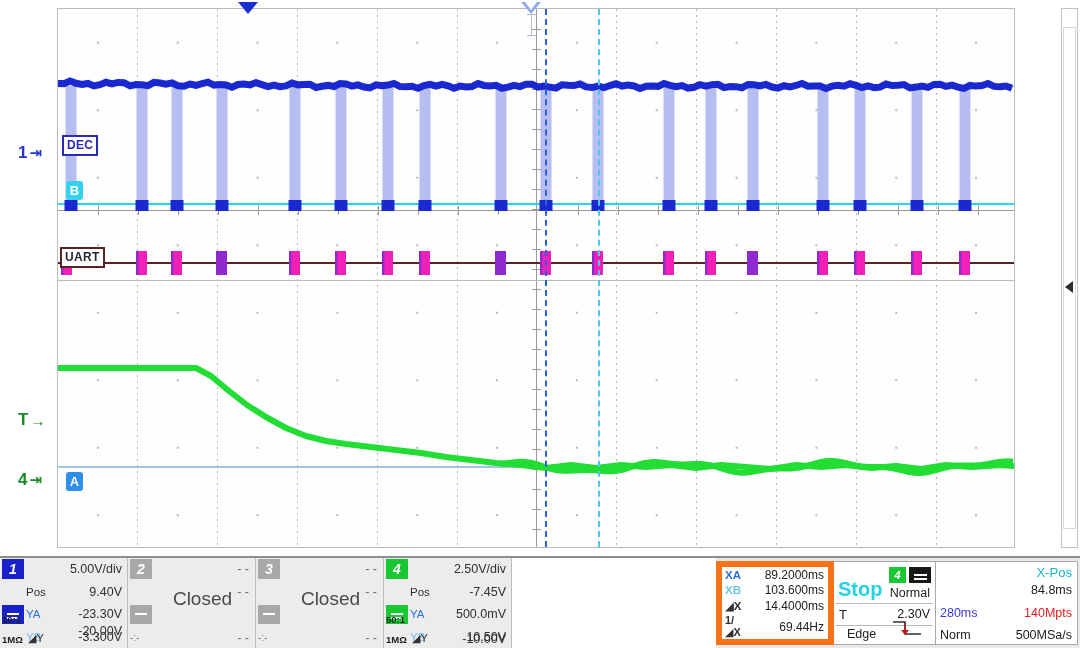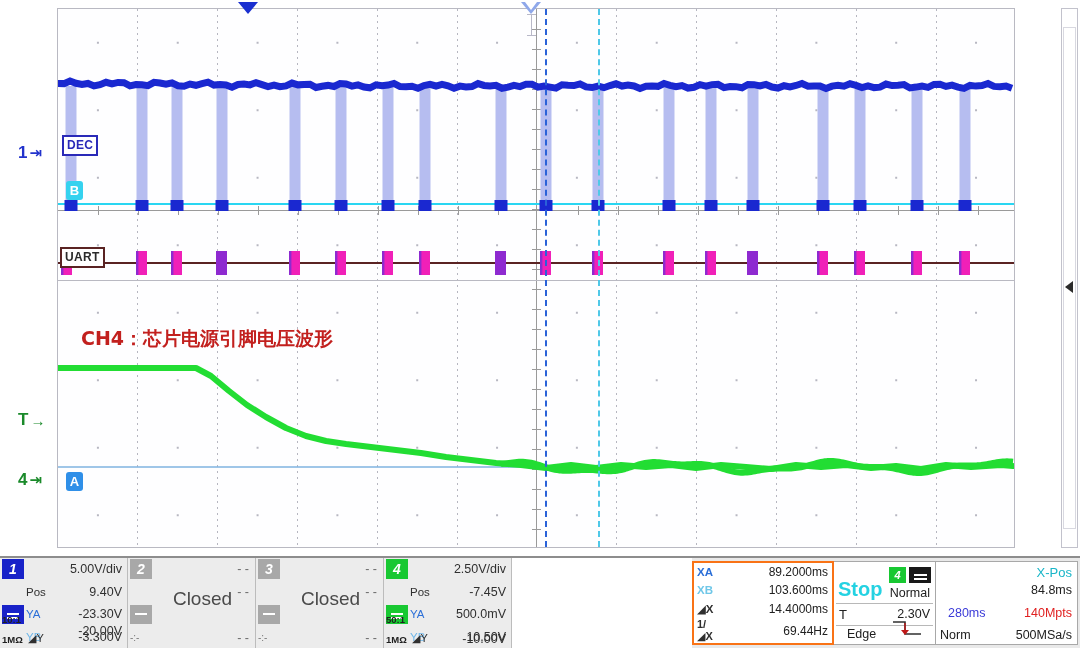--- a/index.html
+++ b/index.html
@@ -184,21 +184,21 @@
   .r1{grid-row:1}.r2{grid-row:2}.r3{grid-row:3}.r4{grid-row:4}
   .closed-txt{
     position:absolute; left:26px; right:4px; top:30px;
     text-align:center; font-size:19px; color:#4a4a4a;
   }
   .dashcell{ text-align:right; padding-right:6px; color:#6a6a6a; }
 
   .spacer-cell{ flex:1; background:#ffffff; }
 
   .cur-card{
-    width:142px; background:#ffffff; border:2px solid #f97316;
+    width:118px; background:#ffffff; border:6px solid #f97316;
     margin:3px 0 3px 0;
     display:grid; grid-template-columns:26px 1fr; grid-template-rows:repeat(4,1fr);
     align-items:center; font-size:12px; color:#202020;
   }
   .cur-card .k{ padding-left:3px; font-size:11.5px; font-weight:bold;}
   .cur-card .k.xa{color:#2b6fd8}
   .cur-card .k.xb{color:#6fc7e8}
   .cur-card .k.dx{color:#303030}
   .cur-card .v{ text-align:right; padding-right:4px; }
 
@@ -222,21 +222,21 @@
   .tb-card{
     width:142px; background:#ffffff; border:1px solid #a8a8a8; border-left:none;
     margin:3px 2px 3px 0; position:relative; font-size:12px; color:#202020;
   }
   .tb-box{ position:absolute; left:2px; top:2px; width:80px; height:38px;
            border:1px solid #8c8c8c; display:flex; align-items:center; gap:2px; padding-left:4px;}
   .tb-box .num{ font-size:19px; }
   .tb-box .unit{ font-size:11px; line-height:1.05; }
   .tb-xpos-k{ position:absolute; right:5px; top:3px; color:#19b6c8; font-size:13px;}
   .tb-xpos-v{ position:absolute; right:5px; top:21px; font-size:12.5px;}
-  .tb-mem{ position:absolute; left:12px; top:44px; color:#3a3ad8; font-size:12.5px;}
+  .tb-mem{ position:absolute; left:4px; top:44px; color:#3a3ad8; font-size:12.5px;}
   .tb-pts{ position:absolute; right:5px; top:44px; color:#e02020; font-size:12.5px;}
   .tb-norm{ position:absolute; left:4px; bottom:2px; font-size:12.5px;}
   .tb-rate{ position:absolute; right:5px; bottom:2px; font-size:12.5px;}
 
   svg{ overflow:visible; }
 </style>
 </head>
 <body>
 
 <div id="root">
@@ -401,21 +401,20 @@
         </svg>
 
       <div class="cursor xa" id="cur-xa" style="left: 487px;"></div>
       <div class="cursor xb" id="cur-xb" style="left: 540px;"></div>
 
       <div class="tagbox tag-dec" style="left:4px;top:126px">DEC</div>
       <div class="tag-ab tag-b" style="left:8px;top:172px">B</div>
       <div class="tagbox tag-uart" style="left:2px;top:238px">UART</div>
       <div class="tag-ab tag-a" style="left:8px;top:463px">A</div>
 
-      <div class="annot" style="left:23px;top:317px;font-size:19px">CH4：芯片电源引脚电压波形</div>
     </div>
 
     <div class="tri-filled" style="left:238px;top:2px"></div>
     <div class="tri-open" style="left:521px;top:2px"></div>
     <div class="trig-stem" style="left:531px;top:14px;height:22px"></div>
 
     <div class="gutter-mark" style="left:18px;top:143px;color:#2233cc">
       <span>1</span>
       <span class="arw">⇥</span>
     </div>

